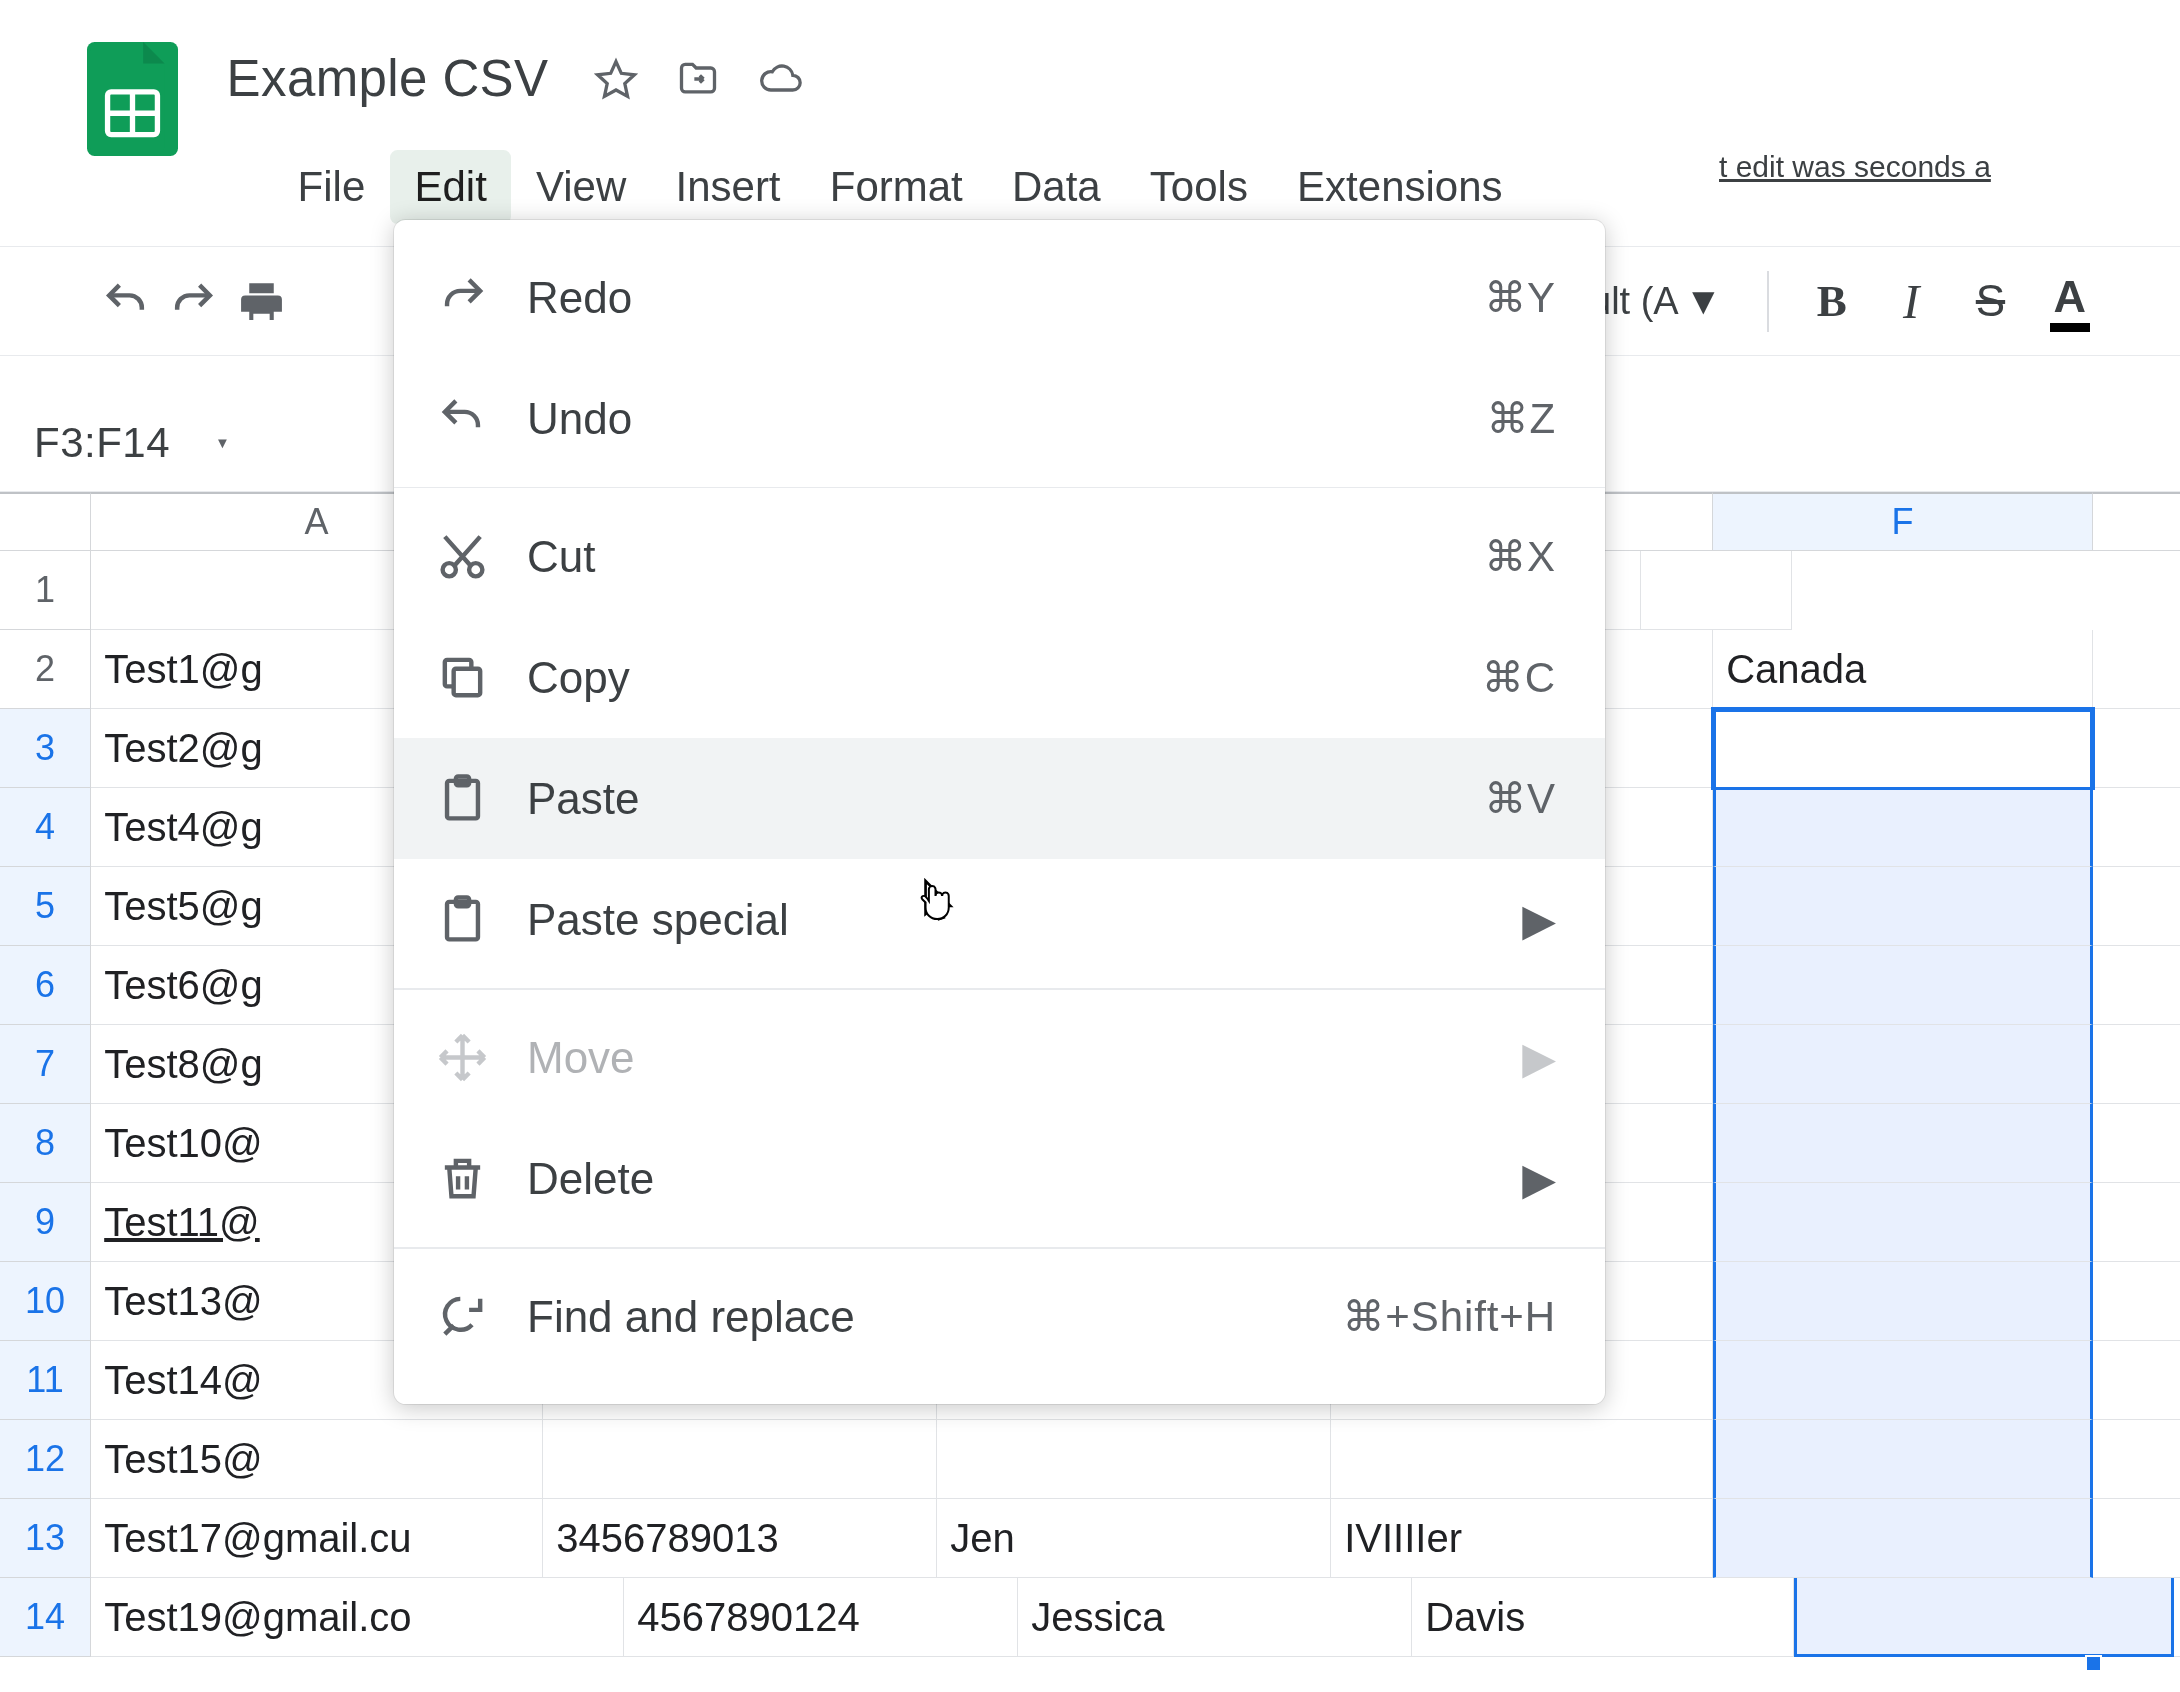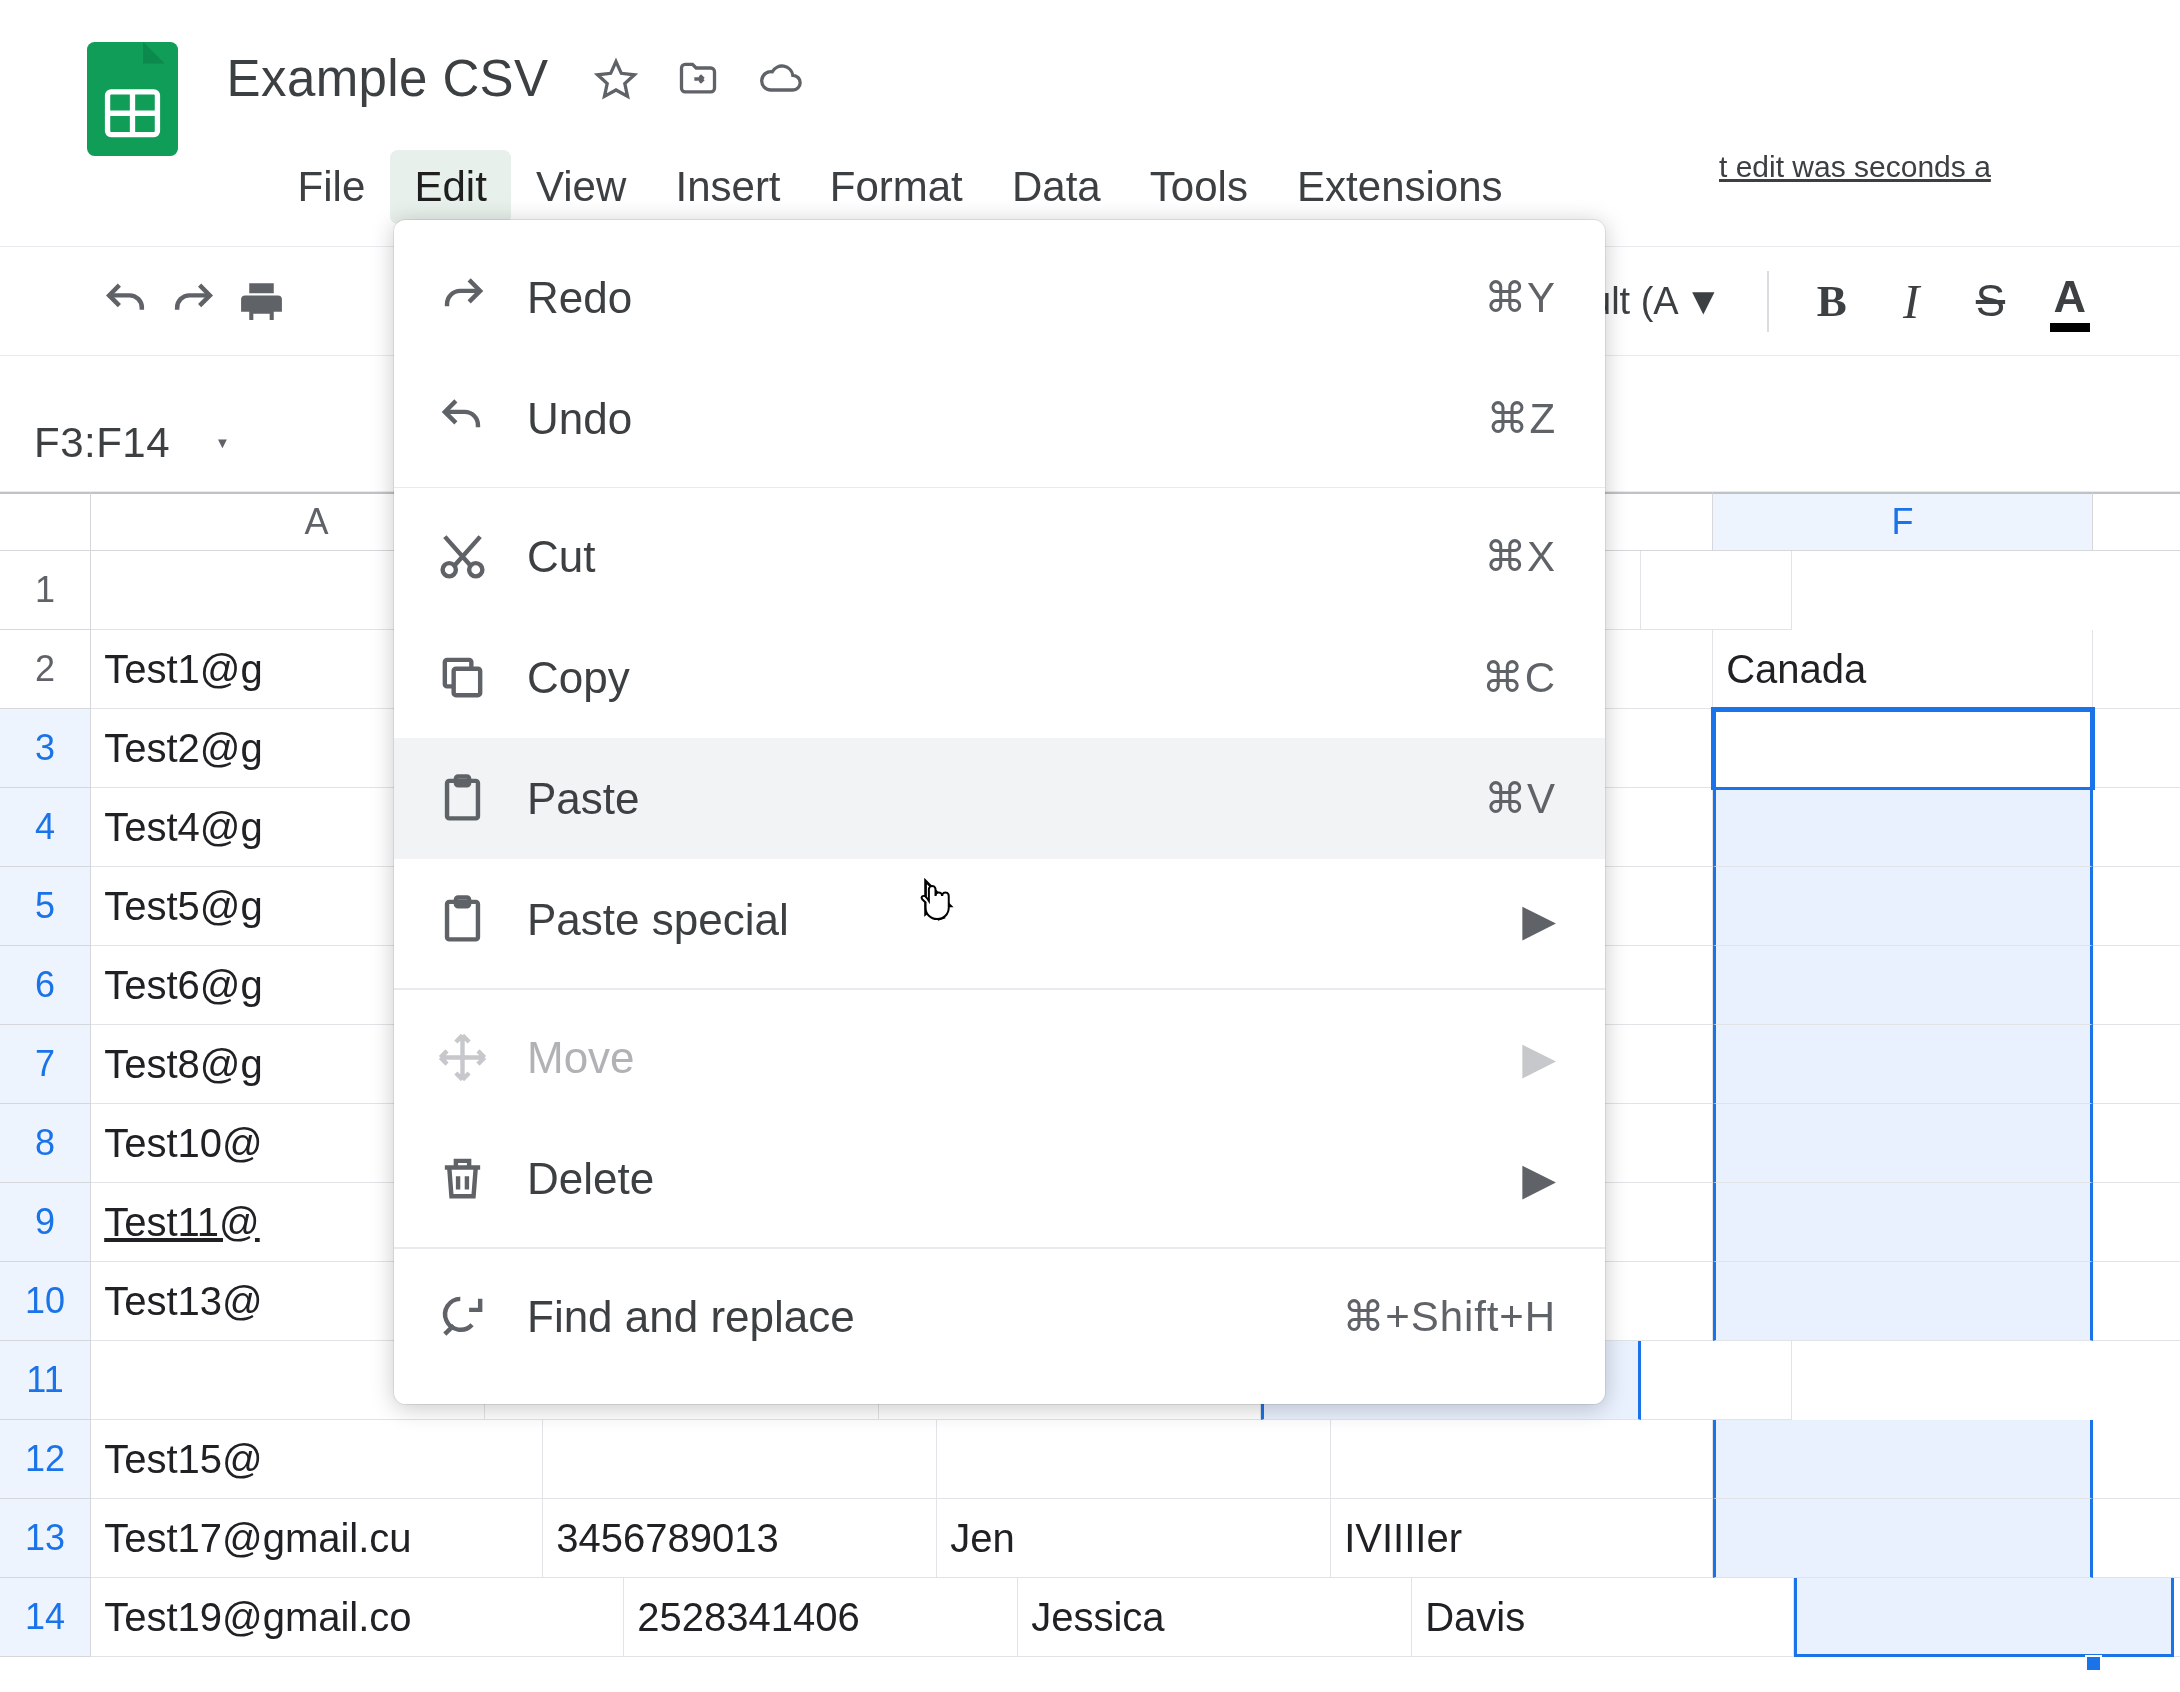--- a/index.html
+++ b/index.html
@@ -263,20 +263,21 @@
         <div class="row-header sel">10</div>
         <div class="cell" style="width: 452px;">Test13@</div>
         <div class="cell" style="width: 394px;"></div>
         <div class="cell" style="width: 394px;"></div>
         <div class="cell" style="width: 382px;"></div>
         <div class="cell sel sel-border-left sel-border-right" style="width: 380px;"></div>
         <div class="cell" style="width: 151px;"></div>
       </div>
       <div class="row">
         <div class="row-header sel">11</div>
+        <div class="cell" style="width: 452px;">Test14@</div>
         <div class="cell" style="width: 394px;"></div>
         <div class="cell" style="width: 394px;"></div>
         <div class="cell" style="width: 382px;"></div>
         <div class="cell sel sel-border-left sel-border-right" style="width: 380px;"></div>
         <div class="cell" style="width: 151px;"></div>
       </div>
       <div class="row">
         <div class="row-header sel">12</div>
         <div class="cell" style="width: 452px;">Test15@</div>
         <div class="cell" style="width: 394px;"></div>
@@ -290,21 +291,21 @@
         <div class="cell" style="width: 452px;">Test17@gmail.cu</div>
         <div class="cell" style="width: 394px;">3456789013</div>
         <div class="cell" style="width: 394px;">Jen</div>
         <div class="cell" style="width: 382px;">IVIIIIer</div>
         <div class="cell sel sel-border-left sel-border-right" style="width: 380px;"></div>
         <div class="cell" style="width: 151px;"></div>
       </div>
       <div class="row">
         <div class="row-header sel">14</div>
         <div class="cell" style="width: 533px;">Test19@gmail.co</div>
-        <div class="cell" style="width: 394px;">2528341406</div>
+        <div class="cell" style="width: 394px;">4567890124</div>
         <div class="cell" style="width: 394px;">Jessica</div>
         <div class="cell" style="width: 382px;">Davis</div>
         <div class="cell sel sel-border-left sel-border-right sel-border-bottom" style="width: 380px;"></div>
         <div class="cell" style="width: 151px;"></div>
       </div>
     </div>
   </div>
 
 <div class="menu-popup" id="edit-menu">
     <div class="menu-row">

